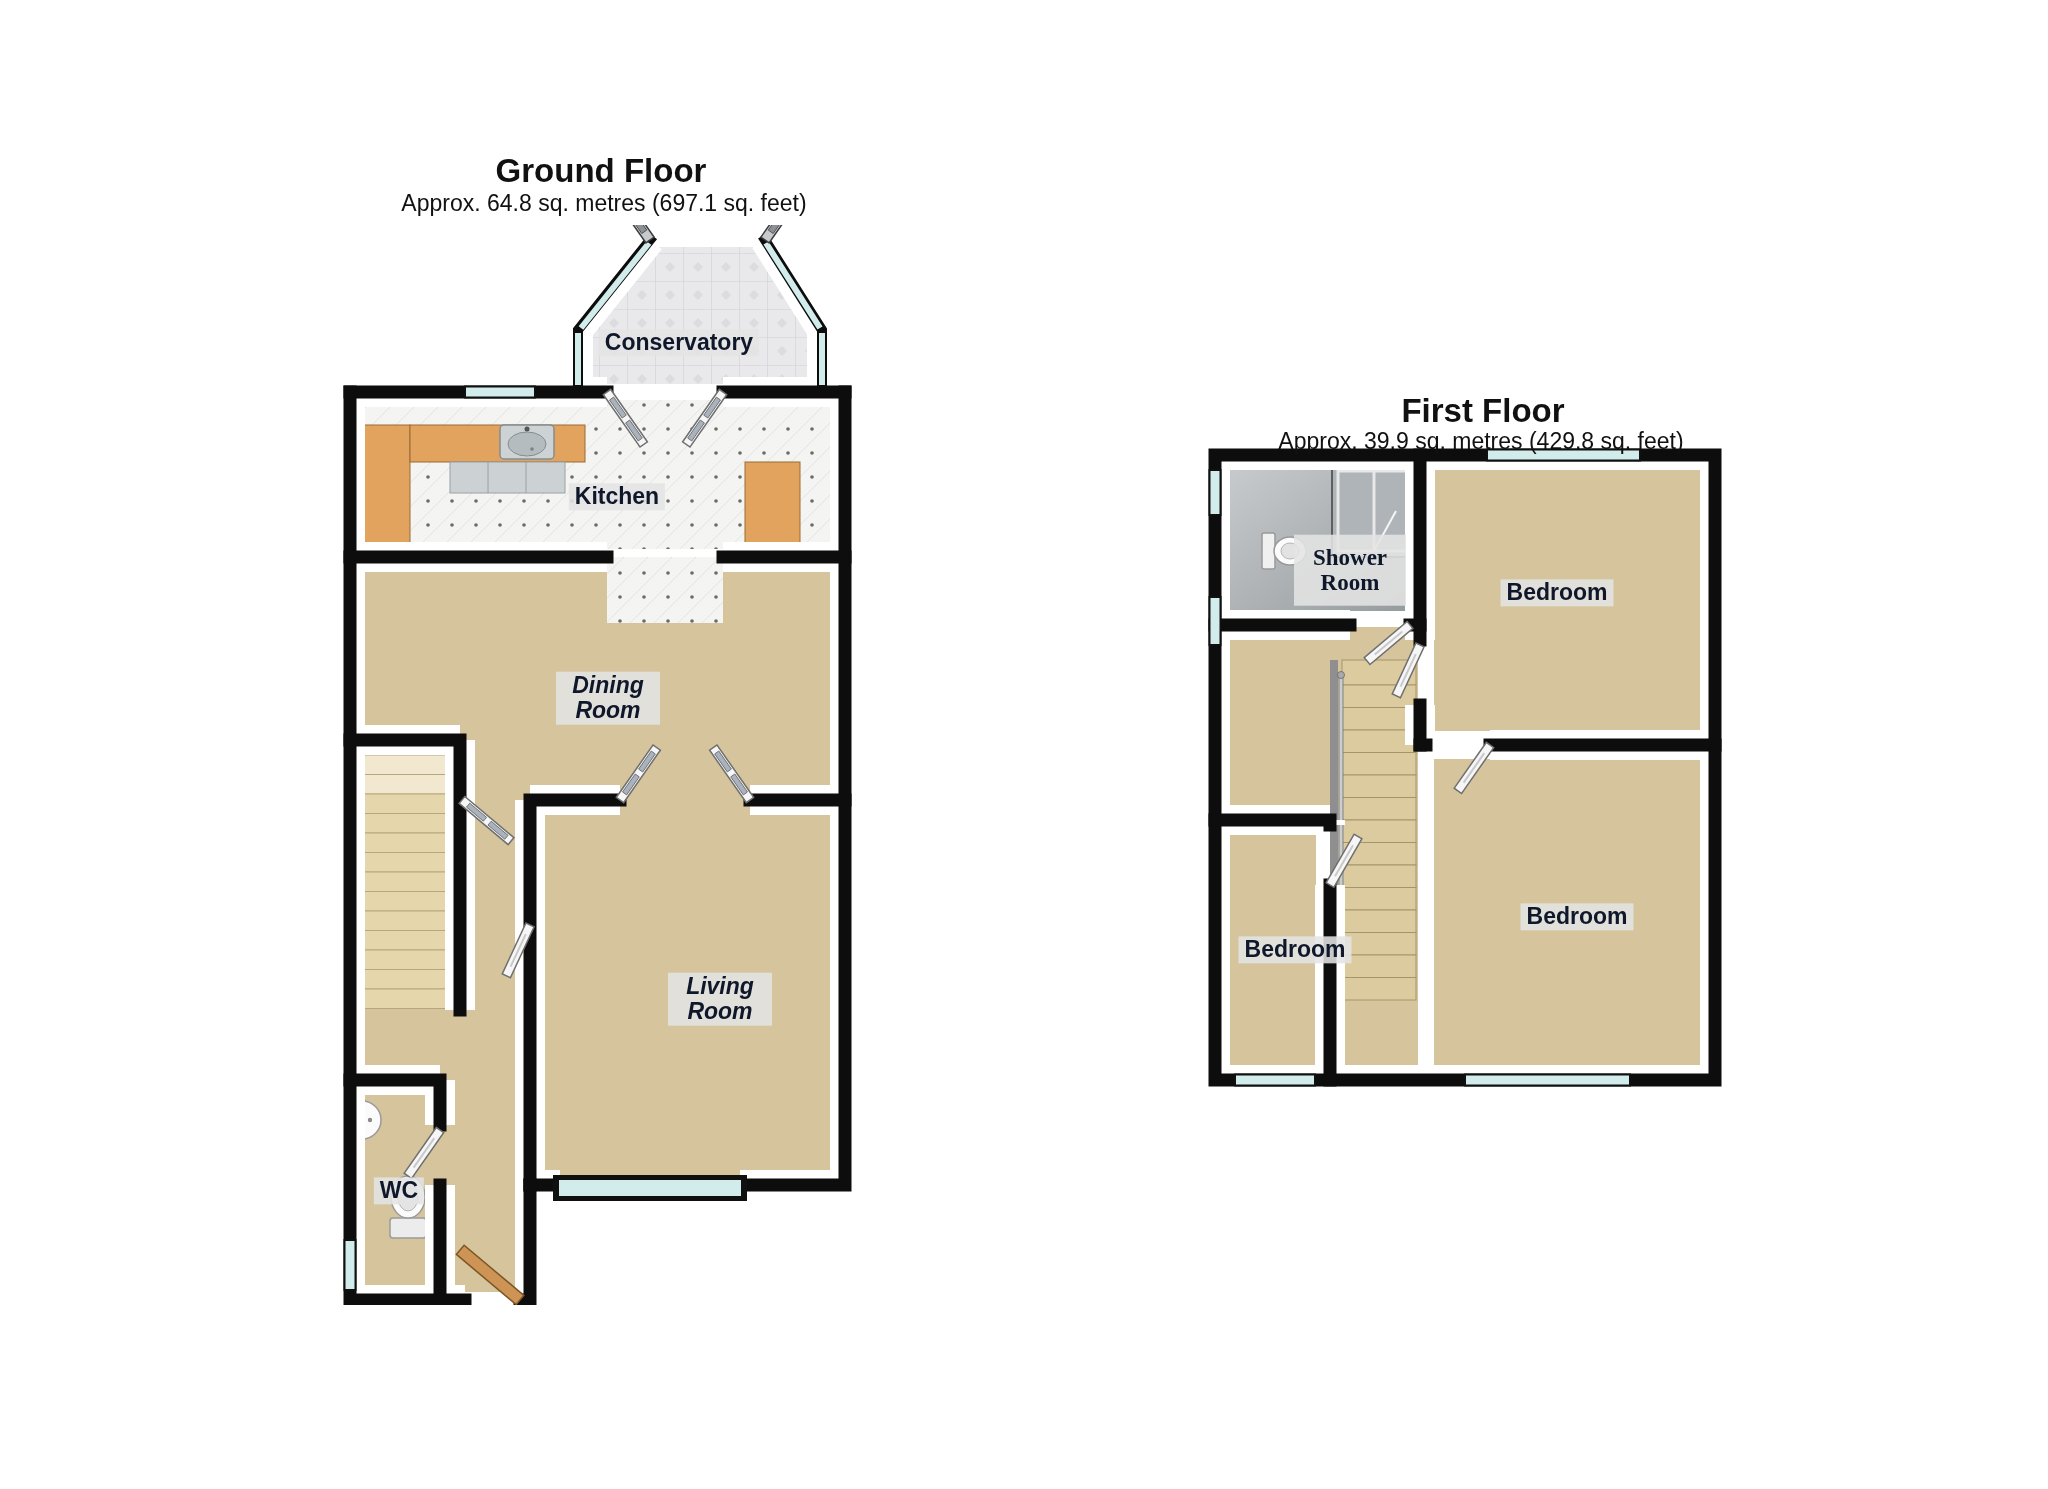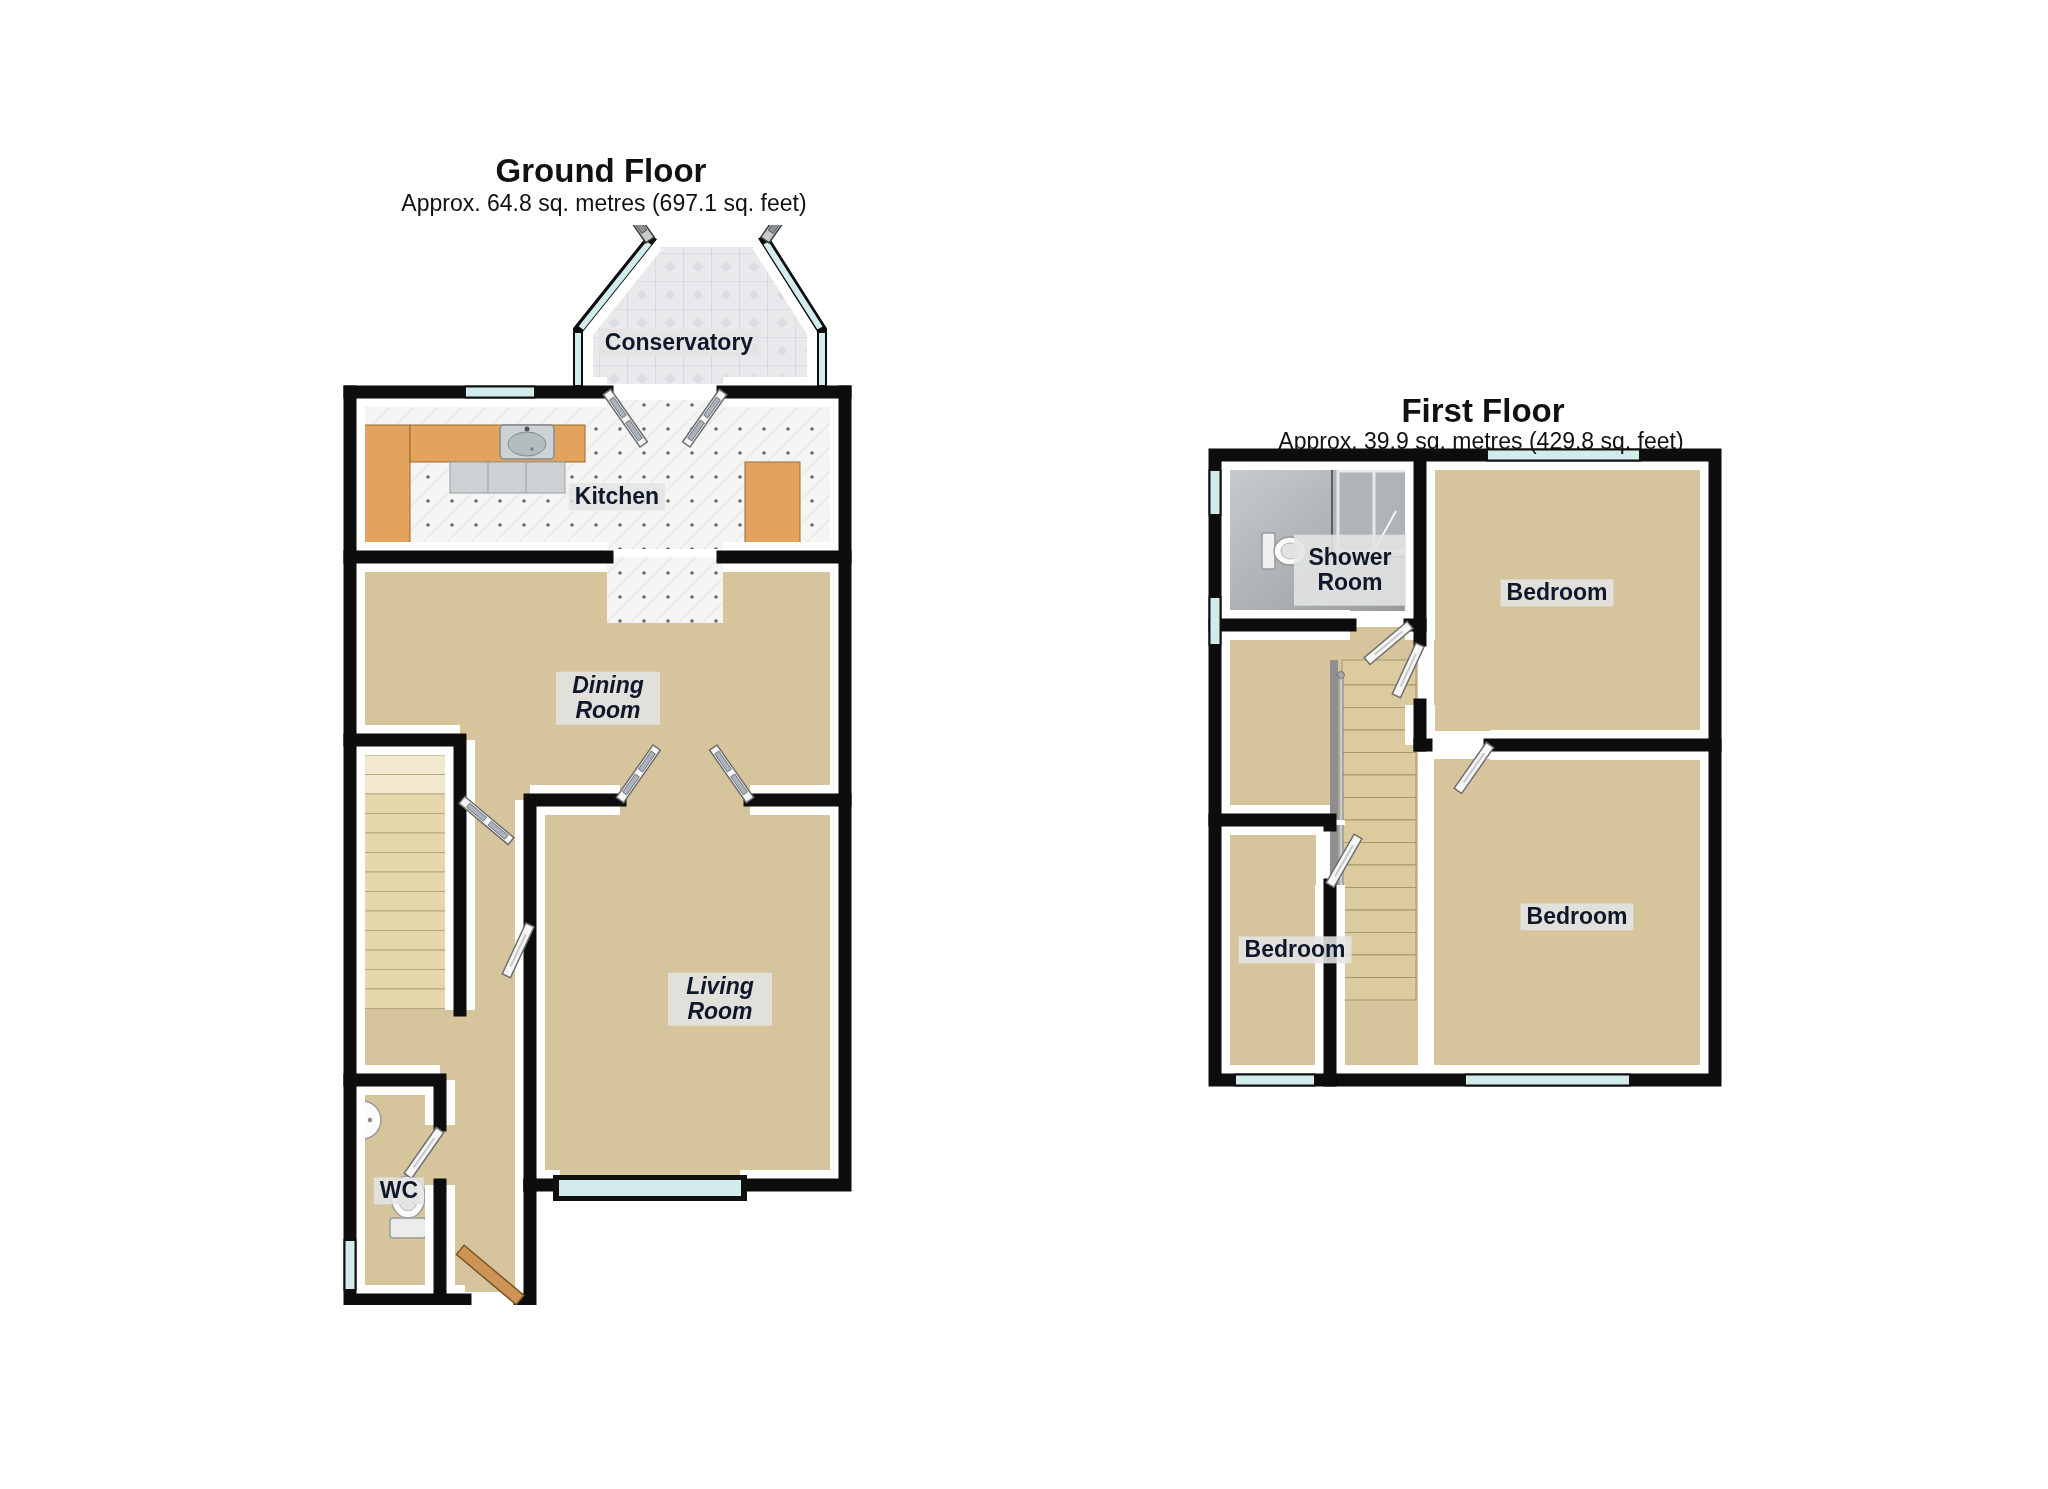--- a/index.html
+++ b/index.html
@@ -3,21 +3,21 @@
 <meta charset="utf-8">
 <style>
   html,body{margin:0;padding:0;background:#ffffff;}
   body{font-family:"Liberation Sans", sans-serif;}
   #stage{position:relative;width:2048px;height:1305px;background:#fff;overflow:hidden;}
   .floor-title{position:absolute;transform:translate(-50%,0);font-weight:bold;font-size:33px;color:#111;white-space:nowrap;}
   .floor-subtitle{position:absolute;transform:translate(-50%,0);font-size:23px;color:#111;white-space:nowrap;}
   .room-label{position:absolute;transform:translate(-50%,-50%);font-weight:bold;font-size:23px;line-height:1.1;
     color:#0f172a;background:rgba(228,228,228,0.88);padding:1px 6px;text-align:center;white-space:nowrap;}
   .room-label.wrap{white-space:normal;width:96px;padding:1px 4px;font-style:italic;}
-  .room-label.wrap-wide{white-space:normal;width:104px;padding:10px 4px;}
+  .room-label.wrap-wide{white-space:normal;width:104px;padding:10px 4px;font-family:Liberation Serif, serif;}
   .footer-total{position:absolute;transform:translate(-50%,0);font-size:29px;color:#111;white-space:nowrap;}
   svg{position:absolute;}
   .wallw{stroke:#ffffff;stroke-width:30;fill:none;stroke-linecap:butt;}
   .wall{stroke:var(--wall_color,#0d0d0d);stroke-width:13;fill:none;stroke-linecap:square;}
   .wall-thin{stroke:var(--wall_color,#0d0d0d);stroke-width:10;fill:none;stroke-linecap:square;}
   .carpet{fill:var(--carpet_color,#d5c49c);stroke:#ffffff;stroke-width:16;stroke-linejoin:round;}
   .glass{fill:var(--glass_color,#d2ecec);stroke:#101010;stroke-width:2;}
   .glassline{stroke:var(--glass_color,#d2ecec);stroke-width:6;fill:none;}
   .counter{fill:var(--counter_color,#e2a35f);stroke:#9a6b33;stroke-width:1;}
   .doorleaf{fill:var(--door_color,#f6f6f6);stroke:#6f6f6f;stroke-width:1.5;}

